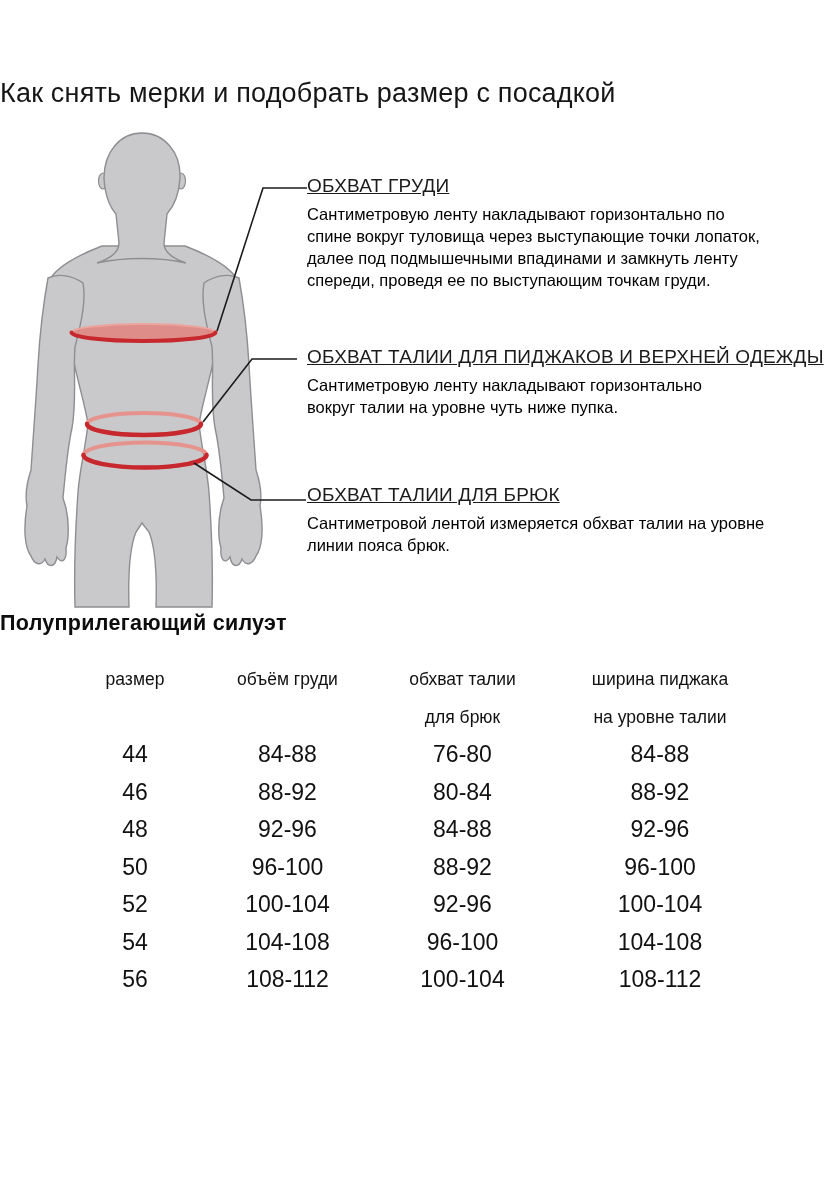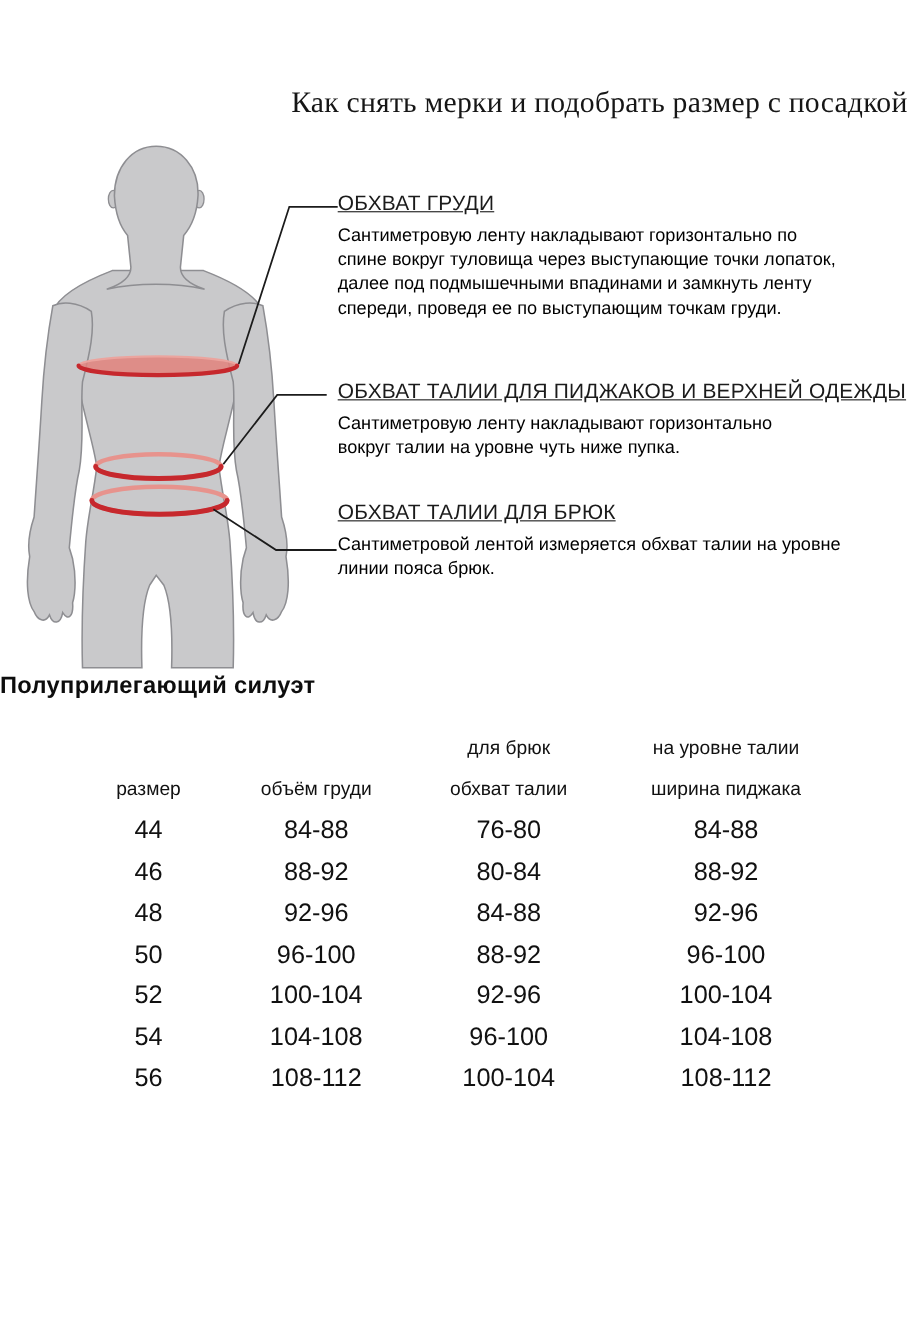--- a/index.html
+++ b/index.html
@@ -7,25 +7,24 @@
     width:825px;height:1200px;
     background:#ffffff;
     font-family:"Liberation Sans", sans-serif;
     color:#1b1b1b;
     position:relative;
     overflow:hidden;
   }
   .abs{position:absolute;}
   #page-title{
     top:78px;left:0;width:825px;
-    text-align:right;
+    text-align:left;
     font-size:27px;font-weight:400;
     letter-spacing:0.2px;
     color:#161616;
-    font-family:Liberation Serif, serif;
   }
   #figure-svg{top:0;left:0;}
   .m-section{width:510px;}
   .m-label{
     font-size:19px;
     font-weight:400;
     color:#1b1b1b;
     line-height:24px;
     white-space:nowrap;
     letter-spacing:0.2px;
@@ -33,21 +32,21 @@
   }
   .m-desc{
     margin-top:5px;
     font-size:16.5px;
     line-height:22px;
     color:#000000;
     white-space:pre-line;
   }
   #section-chest{top:174px;left:307px;}
   #section-waist-jacket{top:345px;left:307px;}
-  #section-waist-trousers{top:455px;left:307px;}
+  #section-waist-trousers{top:483px;left:307px;}
   #table-title{
     top:611px;left:0;width:691px;
     text-align:left;
     font-size:21.5px;font-weight:700;
     color:#0d0d0d;
     letter-spacing:0.3px;
   }
   #size-table{
     top:661px;left:60px;width:700px;
   }
@@ -169,31 +168,31 @@
   <div class="m-label">ОБХВАТ ТАЛИИ ДЛЯ БРЮК</div>
   <div class="m-desc" style="width:470px">Сантиметровой лентой измеряется обхват талии на уровне
 линии пояса брюк.</div>
 </div>
 
 <div id="table-title" class="abs">Полуприлегающий силуэт</div>
 
 <div id="size-table" class="abs">
   <div class="t-head">
     <div class="t-row">
+      <div class="t-cell">размер</div>
+      <div class="t-cell">объём груди</div>
+      <div class="t-cell">обхват талии</div>
+      <div class="t-cell">ширина пиджака</div>
+    </div>
+    <div class="t-row">
       <div class="t-cell"></div>
       <div class="t-cell"></div>
       <div class="t-cell">для брюк</div>
       <div class="t-cell">на уровне талии</div>
     </div>
-    <div class="t-row">
-      <div class="t-cell">размер</div>
-      <div class="t-cell">объём груди</div>
-      <div class="t-cell">обхват талии</div>
-      <div class="t-cell">ширина пиджака</div>
-    </div>
   </div>
   <div>
     <div class="t-row">
       <div class="t-cell">44</div>
       <div class="t-cell">84-88</div>
       <div class="t-cell">76-80</div>
       <div class="t-cell">84-88</div>
     </div>
     <div class="t-row">
       <div class="t-cell">46</div>

